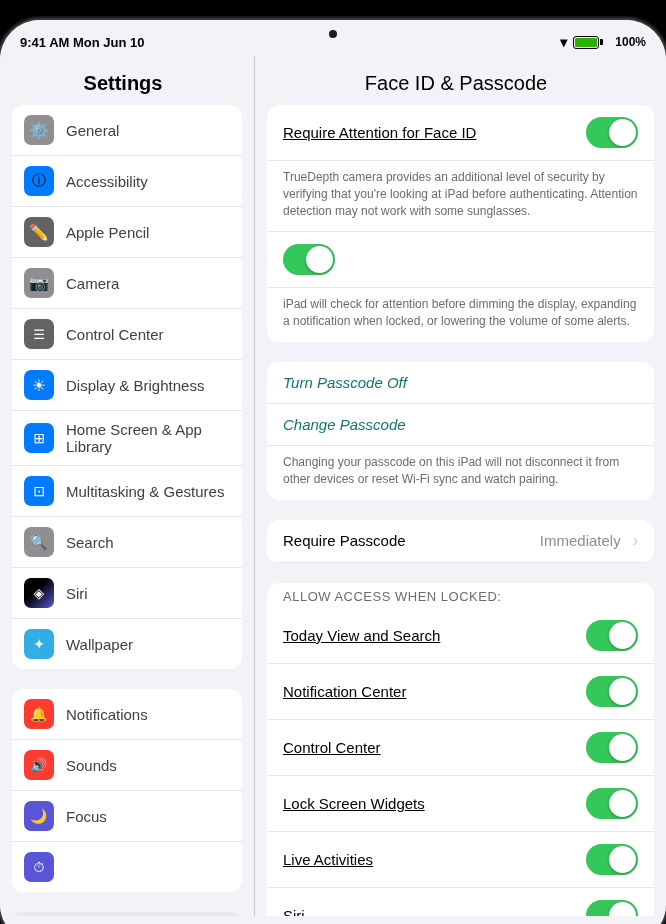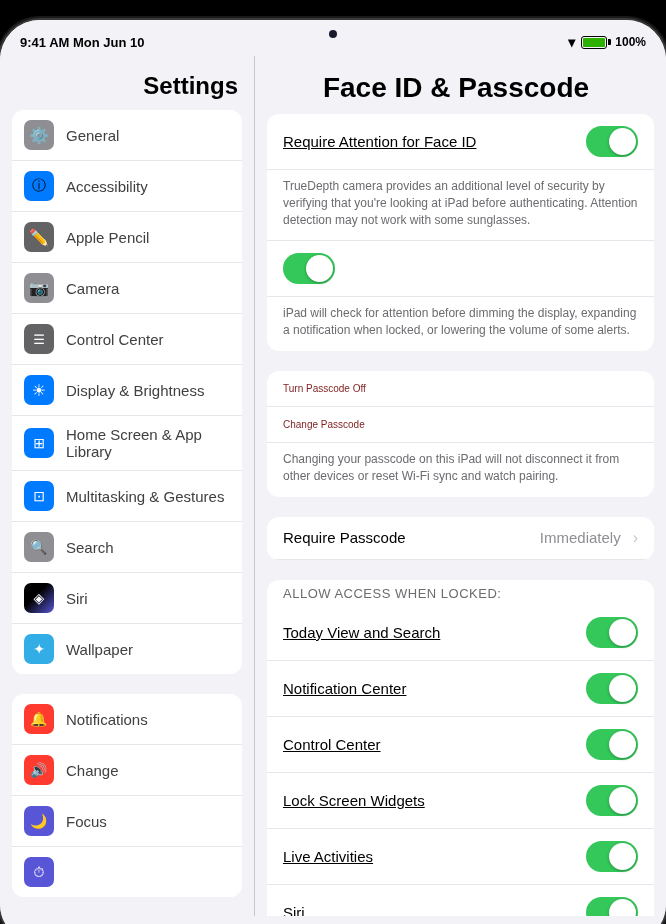--- a/index.html
+++ b/index.html
@@ -53,21 +53,21 @@
       display: flex;
       align-items: center;
       gap: 6px;
       font-size: 13px;
       font-weight: 600;
     }
     .wifi-icon { font-size: 14px; }
     .battery {
       display: flex;
       align-items: center;
-      gap: 8px;
+      gap: 16px;
       font-size: 12px;
       font-weight: 600;
     }
     .battery-icon {
       width: 26px;
       height: 13px;
       border: 1.5px solid #000;
       border-radius: 3px;
       position: relative;
       padding: 1px;
@@ -100,25 +100,25 @@
     .sidebar {
       width: 255px;
       background: #f2f2f7;
       border-right: 1px solid #c8c8cc;
       overflow-y: auto;
       flex-shrink: 0;
     }
     .sidebar::-webkit-scrollbar { display: none; }
 
     .sidebar-title {
-      font-size: 24px;
+      font-size: 20px;
       font-weight: 700;
       color: #000;
       padding: 16px 16px 10px 8px;
-      text-align: right;
+      text-align: center;
     }
 
     .sidebar-group {
       background: #fff;
       border-radius: 12px;
       margin: 0 12px 20px 12px;
       overflow: hidden;
     }
 
     .sidebar-item {
@@ -155,22 +155,22 @@
 
     
     .right-panel {
       flex: 1;
       background: #f2f2f7;
       overflow-y: auto;
     }
     .right-panel::-webkit-scrollbar { display: none; }
 
     .right-panel-title {
-      font-size: 28px;
-      font-weight: 700;
+      font-size: 20px;
+      font-weight: 400;
       color: #000;
       padding: 16px 25px 10px 16px;
       text-align: center;
       background: #f2f2f7;
     }
 
     .settings-group {
       background: #fff;
       border-radius: 12px;
       margin: 0 12px 20px 12px;
@@ -229,26 +229,27 @@
       border-radius: 50%;
       position: absolute;
       top: 2px;
       transition: left 0.2s;
       box-shadow: 0 1px 3px rgba(0,0,0,0.3);
     }
     .toggle.on .toggle-knob { left: 23px; }
 
     
     .settings-link {
-      font-size: 10px;
-      color: #7f1d1d;
+      font-size: 15px;
+      color: #0f766e;
       cursor: pointer;
       padding: 12px 16px;
       border-bottom: 0.5px solid #e5e5ea;
       display: block;
+      font-style: italic;
     }
     .settings-link:last-child { border-bottom: none; }
 
     
     .chevron-row {
       display: flex;
       align-items: center;
       justify-content: space-between;
       padding: 12px 16px;
       border-bottom: 0.5px solid #e5e5ea;
@@ -358,21 +359,21 @@
         </div>
       </div>
 
       <div class="sidebar-group">
         <div class="sidebar-item">
           <div class="sidebar-icon" style="background:#ff3b30; font-size:14px;">🔔</div>
           <span class="sidebar-item-label">Notifications</span>
         </div>
         <div class="sidebar-item">
           <div class="sidebar-icon" style="background:#ff3b30; font-size:14px;">🔊</div>
-          <span class="sidebar-item-label">Change</span>
+          <span class="sidebar-item-label">Sounds</span>
         </div>
         <div class="sidebar-item">
           <div class="sidebar-icon" style="background:#5856d6; font-size:14px;">🌙</div>
           <span class="sidebar-item-label">Focus</span>
         </div>
         <div class="sidebar-item">
           <div class="sidebar-icon" style="background:#5856d6; font-size:14px; color:#fff;">⏱</div>
         </div>
       </div>
 

